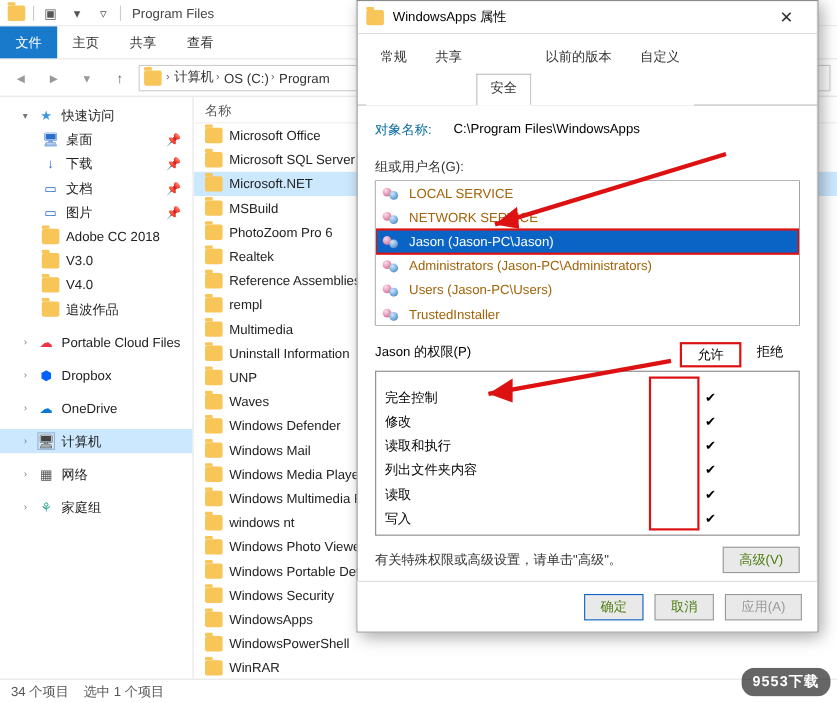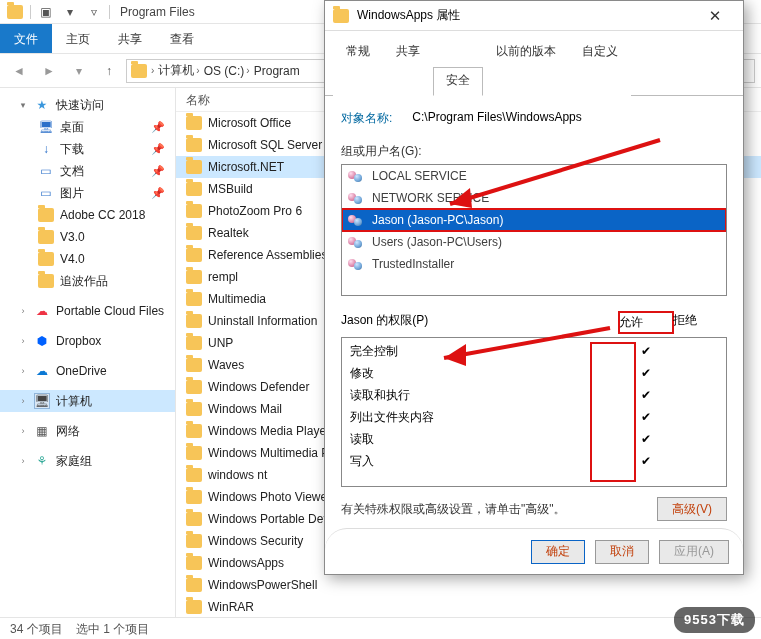--- a/index.html
+++ b/index.html
@@ -55,44 +55,44 @@
 .dlg-tabs { display: flex; padding: 6px 8px 0 8px; border-bottom: 1px solid #bbb; gap: 0; }
 .dlg-tab { padding: 4px 12px 6px; border: 1px solid transparent; border-bottom: none; color: #333; position: relative; top: 1px; background:#fff; }
 .dlg-tab.active { border-color: #bbb; border-bottom: 1px solid #fff; margin-top: 29px; }
 
 .dlg-body { padding: 14px 16px 10px; }
 .obj-row { display: flex; gap: 20px; margin-bottom: 16px; }
 .obj-row .lbl { color: #0369a1; }
 
 .groupbox-label { margin-bottom: 4px; color: #333; }
 .userlist { border: 1px solid #888; height: 132px; overflow-y: scroll; background: #fff; }
-.userrow { display: flex; align-items: center; height: 22px; padding: 0 6px; gap: 6px; color: #404040; }
+.userrow { display: flex; align-items: center; height: 22px; padding: 0 6px; gap: 6px; color: #a16207; }
 .userrow.sel { background: #0a64c6; color: #fff; }
 .userrow.sel.outlined { outline: 2px solid #d11; outline-offset: -1px; }
 .usericon { width: 18px; height: 16px; position: relative; }
 .usericon::before { content:''; position:absolute; left:0; top:3px; width:8px; height:8px; border-radius:50%; background: radial-gradient(circle at 35% 30%, #fde 0%, #d8a 60%, #b58 100%); }
 .usericon::after { content:''; position:absolute; left:6px; top:6px; width:8px; height:8px; border-radius:50%; background: radial-gradient(circle at 35% 30%, #cfe6ff 0%, #6fa5d8 60%, #36628f 100%); }
 
 .perm-head { display: flex; margin-top: 16px; margin-bottom: 4px; }
 .perm-head .plabel { flex: 1; }
-.perm-head .col { width: 54px; text-align: left; }
+.perm-head .col { width: 54px; text-align: center; }
 .perm-head .col.allow { outline: 2px solid #d11; outline-offset: -1px; padding: 2px 0; }
-.permlist { border: 1px solid #888; height: 150px; overflow-y: scroll; padding: 2px 8px; position: relative; }
+.permlist { border: 1px solid #888; height: 150px; overflow-y: scroll; padding: 12px 8px; position: relative; }
 .permrow { display: flex; align-items: center; height: 22px; }
 .permrow .pname { flex: 1; }
 .permrow .pcell { width: 48px; text-align: center; }
 .permrow .pcell.allow { color: #000; }
 .perm-allow-col-outline { position:absolute; left: 248px; top: 4px; width: 46px; height: 140px; border: 2px solid #d11; pointer-events:none; }
 
 .advrow { margin-top: 10px; display: flex; align-items: center; }
 .advrow .txt { flex: 1; color: #333; }
-.advbtn, .dlgbtn { height: 24px; padding: 0 14px; border: 1px solid #999; background: #e9e9e9; color: #c2410c; display: inline-flex; align-items: center; }
+.advbtn, .dlgbtn { height: 24px; padding: 0 14px; border: 1px solid #999; background: #e9e9e9; color: #4d7c0f; display: inline-flex; align-items: center; }
 .dlgbtn.primary { border-color: #0a64c6; }
 .dlgbtn.disabled { color: #999; }
-.dlg-buttons { position: absolute; left: 0; right: 0; bottom: 0; height: 46px; border-top: 1px solid #ddd; display: flex; align-items: center; justify-content: flex-end; gap: 10px; padding: 0 14px; background: #fff; border-radius: 22px; }
+.dlg-buttons { position: absolute; left: 0; right: 0; bottom: 0; height: 46px; border-top: 1px solid #ddd; display: flex; align-items: center; justify-content: flex-end; gap: 10px; padding: 0 14px; background: #fff; }
 
 
 .arrow { position: absolute; pointer-events: none; }
 .arrow svg line, .arrow svg path { stroke: #d11; stroke-width: 4; fill: none; }
 .arrow svg polygon { fill: #d11; }
 
 
 .watermark { position: absolute; right: 6px; bottom: 6px; background: rgba(0,0,0,.6); color: #fff; padding: 4px 10px; border-radius: 12px; font-size: 13px; font-weight: bold; letter-spacing: 1px; }
 
 ::-webkit-scrollbar { width: 16px; }
@@ -381,20 +381,24 @@
         <div class="userrow">
           <span class="usericon"></span>
           <span>NETWORK SERVICE</span>
         </div>
         <div class="userrow sel outlined">
           <span class="usericon"></span>
           <span>Jason (Jason-PC\Jason)</span>
         </div>
         <div class="userrow">
           <span class="usericon"></span>
+          <span>Administrators (Jason-PC\Administrators)</span>
+        </div>
+        <div class="userrow">
+          <span class="usericon"></span>
           <span>Users (Jason-PC\Users)</span>
         </div>
         <div class="userrow">
           <span class="usericon"></span>
           <span>TrustedInstaller</span>
         </div>
       </div>
 
     <div class="perm-head">
       <span class="plabel">Jason 的权限(P)</span>

